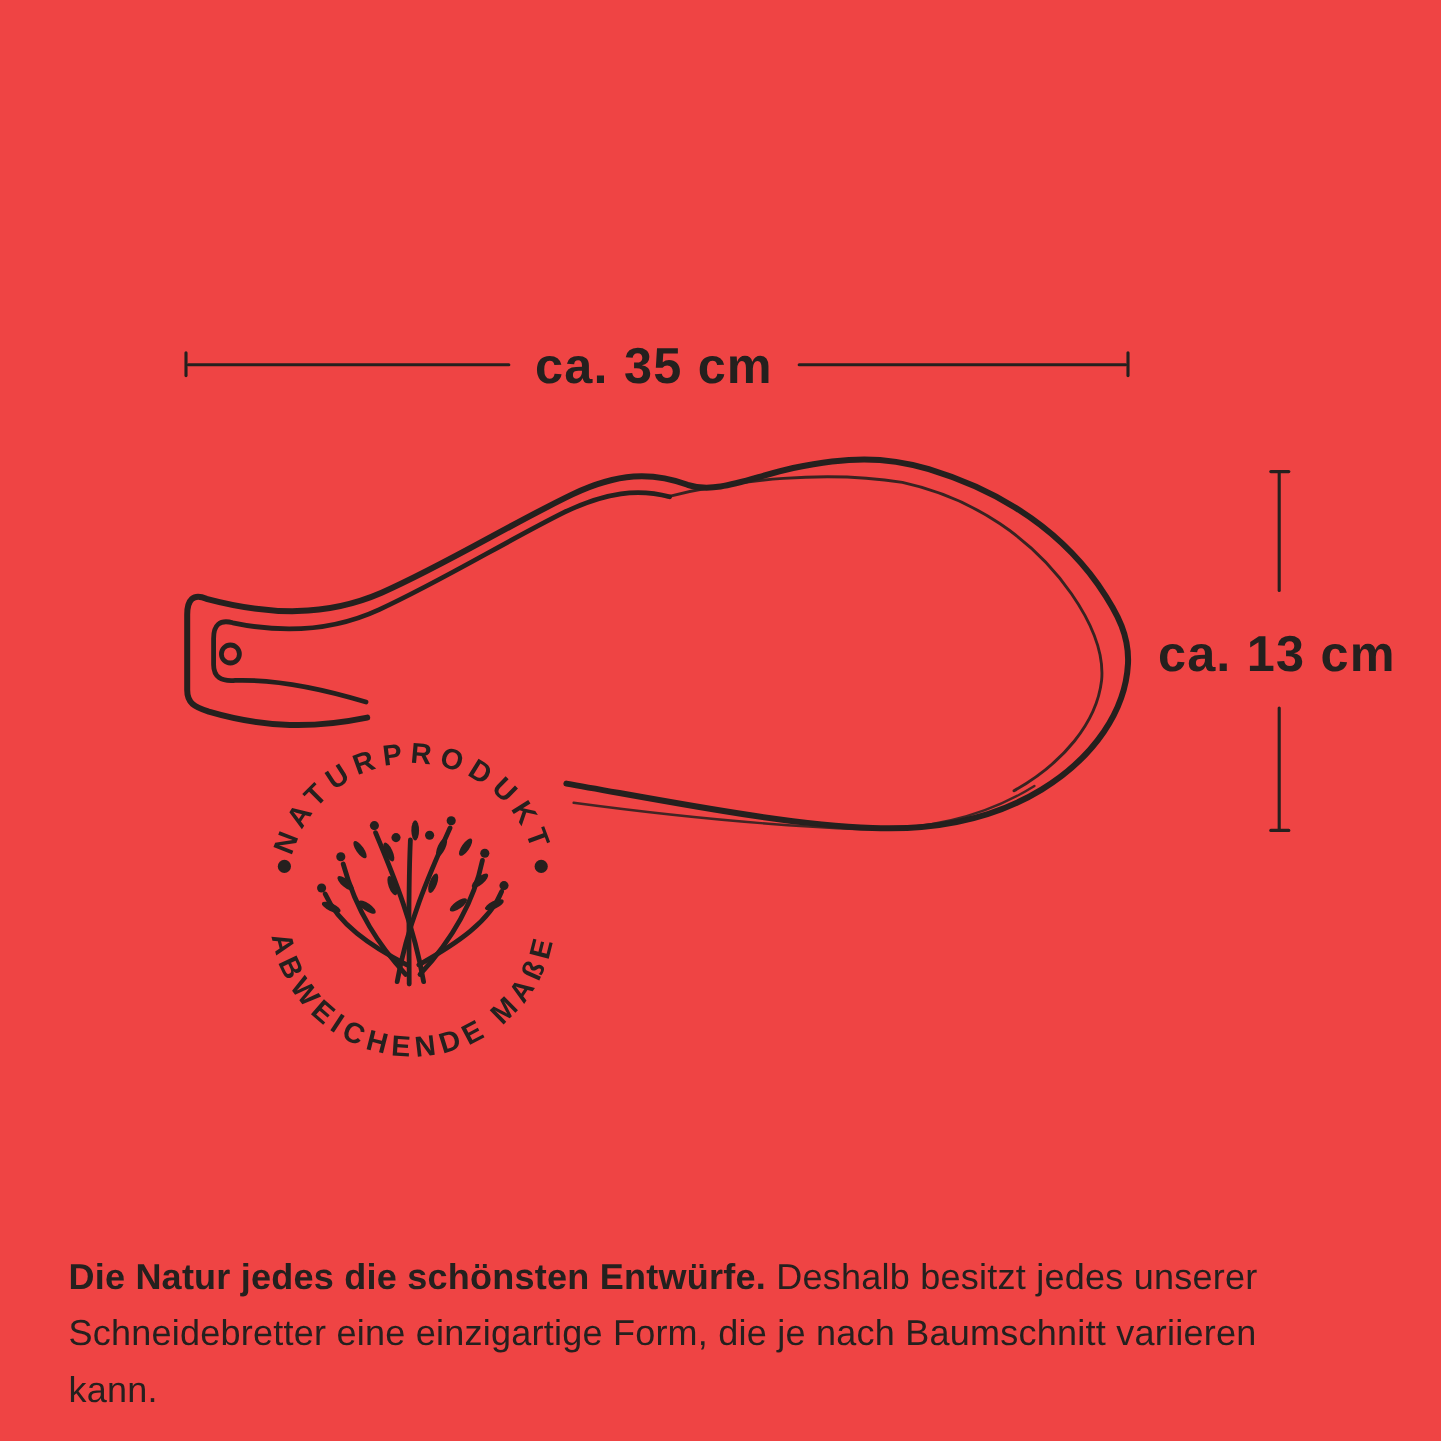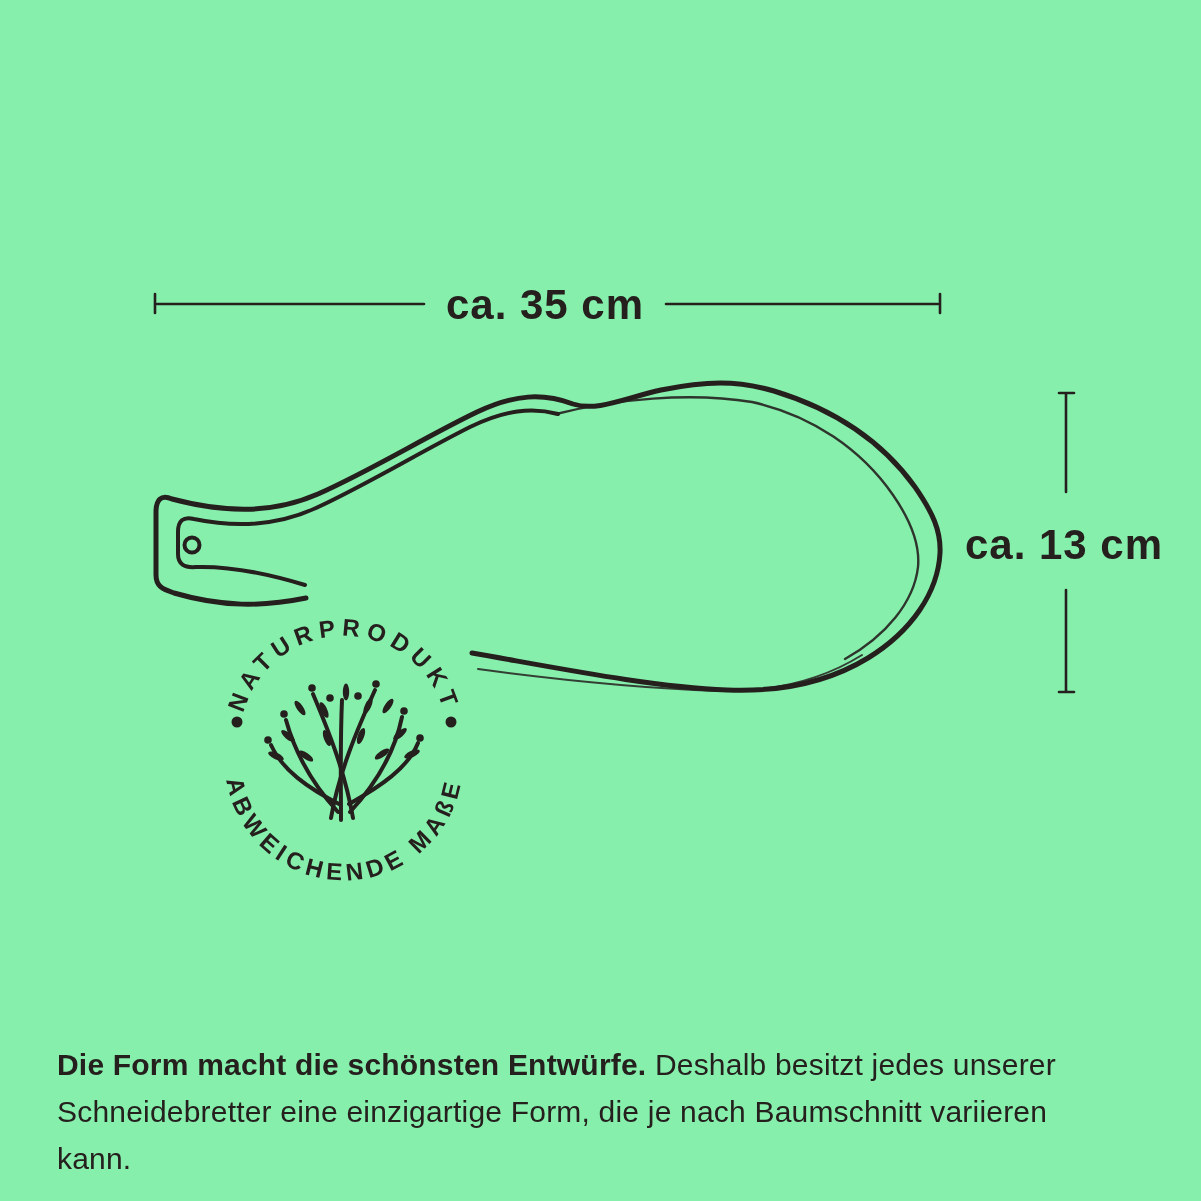--- a/index.html
+++ b/index.html
@@ -1,17 +1,17 @@
 <!DOCTYPE html>
 <html><head>
 <meta charset="utf-8">
 <style>
   html,body{margin:0;padding:0;}
   body{font-family:"Liberation Sans",sans-serif;}
-  .stage{position:relative;width:1201px;height:1201px;background:#86efac;overflow:hidden;}
+  .stage{position:relative;width:1201px;height:1201px;background:#ef4444;overflow:hidden;}
   .stage svg{position:absolute;left:0;top:0;}
   .dim-text{font-family:"Liberation Sans",sans-serif;font-weight:700;font-size:42px;letter-spacing:1px;}
   .badge-text{font-family:"Liberation Sans",sans-serif;font-weight:700;font-size:24px;}
   .footer{position:absolute;left:57px;top:1041px;width:1066px;color:#25201e;
           font-size:30px;line-height:47px;letter-spacing:.2px;}
   .footer .b{font-weight:700;}
   .footer .r{font-weight:400;}
 </style>
 </head>
 <body>
@@ -121,17 +121,17 @@
           <circle cx="-76" cy="-4" r="3.8"></circle>
           <circle cx="76" cy="-6" r="3.8"></circle>
           <circle cx="-14" cy="-46" r="3.8"></circle>
           <circle cx="14" cy="-48" r="3.8"></circle>
         </g>
       </g>
     </g>
   </svg>
 
   <div class="footer">
-    <span class="b">Die Form macht die schönsten Entwürfe.</span>
+    <span class="b">Die Natur jedes die schönsten Entwürfe.</span>
     <span class="r">Deshalb besitzt jedes unserer Schneidebretter eine einzigartige Form, die je nach Baumschnitt variieren kann.</span>
   </div>
 
 </div>
 
 </body></html>

